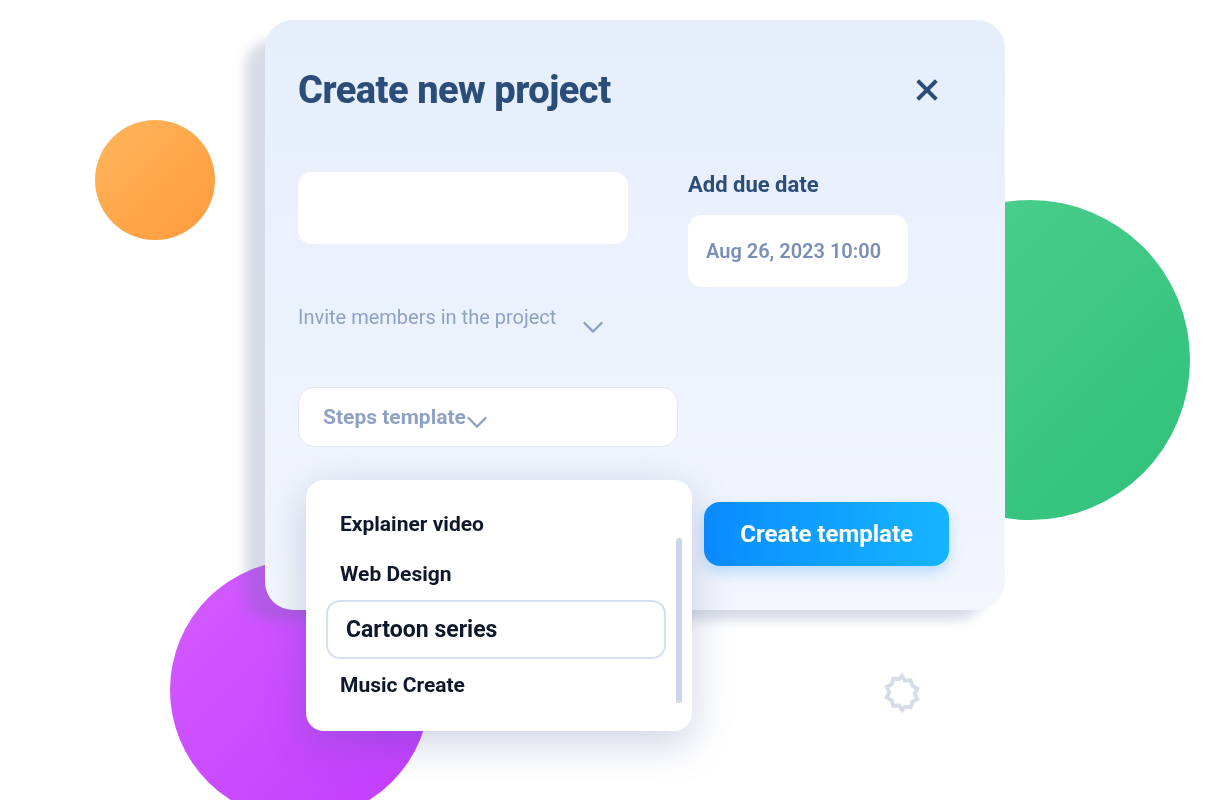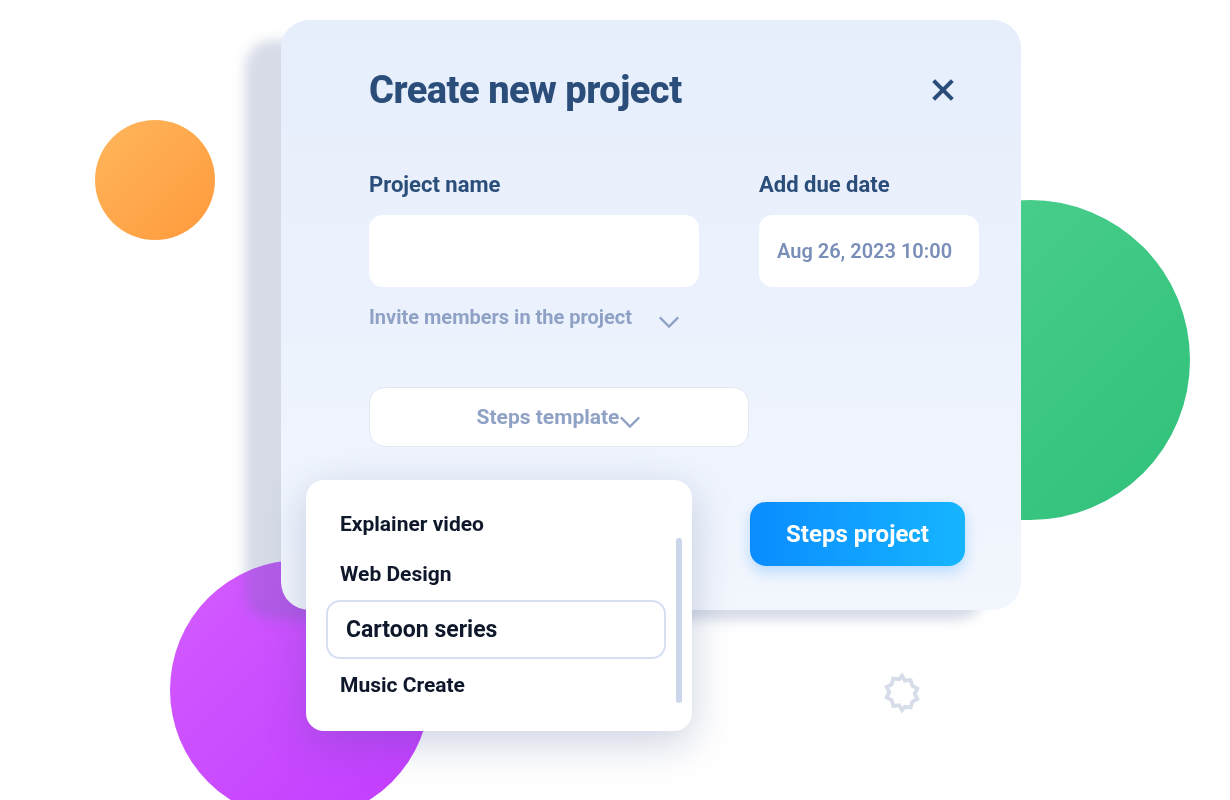--- a/index.html
+++ b/index.html
@@ -51,24 +51,23 @@
     border-radius: 28px;
     filter: blur(6px);
     z-index: 2;
   }
   .modal {
     position: absolute;
     top: 20px; left: 265px;
     width: 740px; height: 590px;
     background: linear-gradient(180deg, #e6eefc 0%, #f2f6fd 100%);
     border-radius: 28px;
-    padding: 48px 60px 40px 88px;
+    padding: 48px 60px 40px 33px;
     z-index: 3;
     font-weight: 500;
-    margin-left: 16px;
   }
 
   .modal-header {
     display: flex;
     justify-content: space-between;
     align-items: center;
     margin-bottom: 60px;
   }
   .modal-title {
     font-size: 38px;
@@ -110,40 +109,40 @@
     padding: 0 18px;
     font-size: 20px;
     font-weight: 600;
     color: #7a8fb8;
     outline: none;
     font-family: inherit;
   }
 
   .invite-row {
     display: flex;
-    align-items: center;
+    align-items: flex-end;
     gap: 26px;
     margin-bottom: 58px;
     cursor: pointer;
     color: #8fa2c6;
     font-size: 20px;
-    font-weight: 700;
+    font-weight: 400;
   }
   .chev { width: 22px; height: 14px; }
   .chev svg { width: 100%; height: 100%; stroke: #8fa2c6; stroke-width: 2.5; fill: none; }
 
   .template-select {
     width: 380px;
     height: 60px;
     background: #ffffff;
     border: 1px solid #e1e8f5;
     border-radius: 16px;
     display: flex;
     align-items: center;
-    justify-content: center;
+    justify-content: flex-start;
     padding: 0 24px;
     cursor: pointer;
     color: #8fa2c6;
     font-size: 21px;
     font-weight: 700;
     position: relative;
   }
 
   .create-btn {
     position: absolute;
@@ -219,21 +218,20 @@
     <div class="close-btn">
       <svg viewBox="0 0 24 24">
         <line x1="4" y1="4" x2="20" y2="20"></line>
         <line x1="20" y1="4" x2="4" y2="20"></line>
       </svg>
     </div>
   </div>
 
   <div class="form-row">
     <div class="form-col name">
-      <label class="field-label">Project name</label>
       <input class="text-input" type="text" value="" style="">
     </div>
     <div class="form-col date">
       <label class="field-label">Add due date</label>
       <input class="date-input" type="text" value="Aug 26, 2023 10:00" style="">
     </div>
   </div>
 
   <div class="invite-row">
     <span>Invite members in the project</span>
@@ -246,21 +244,21 @@
 
   <div class="template-select">
     <span>Steps template</span>
     <span class="chev">
       <svg viewBox="0 0 24 14">
           <polyline points="2,2 12,12 22,2"></polyline>
         </svg>
     </span>
   </div>
 
-  <button class="create-btn">Steps project</button>
+  <button class="create-btn">Create template</button>
 </div>
 
 <div class="dropdown-panel">
   <div class="dropdown-list">
     <div class="dropdown-option">Explainer video</div>
     <div class="dropdown-option">Web Design</div>
     <div class="dropdown-option selected">Cartoon series</div>
     <div class="dropdown-option">Music Create</div>
   </div>
   <div class="dropdown-scrollbar"></div>

